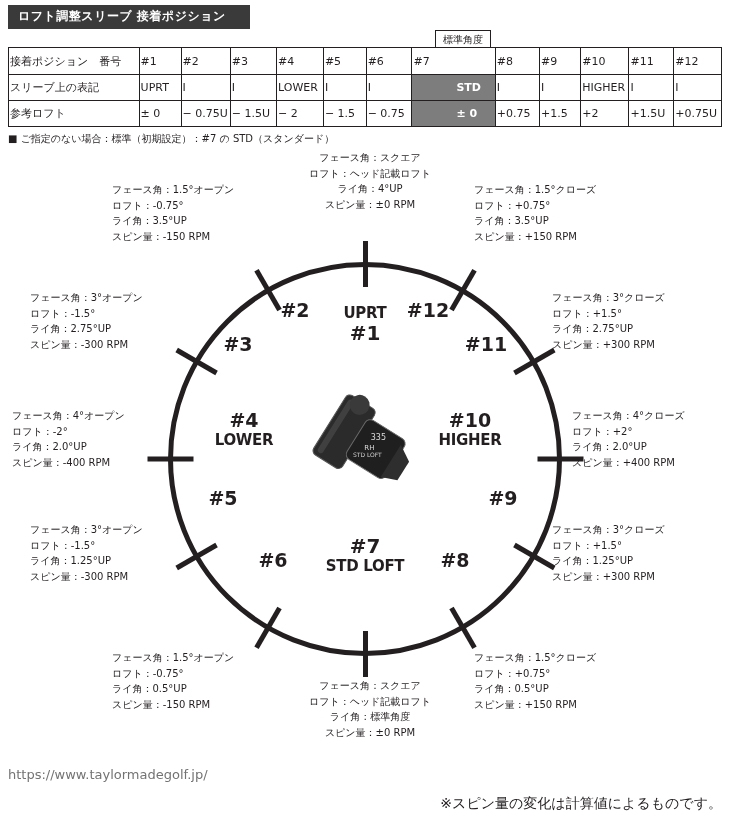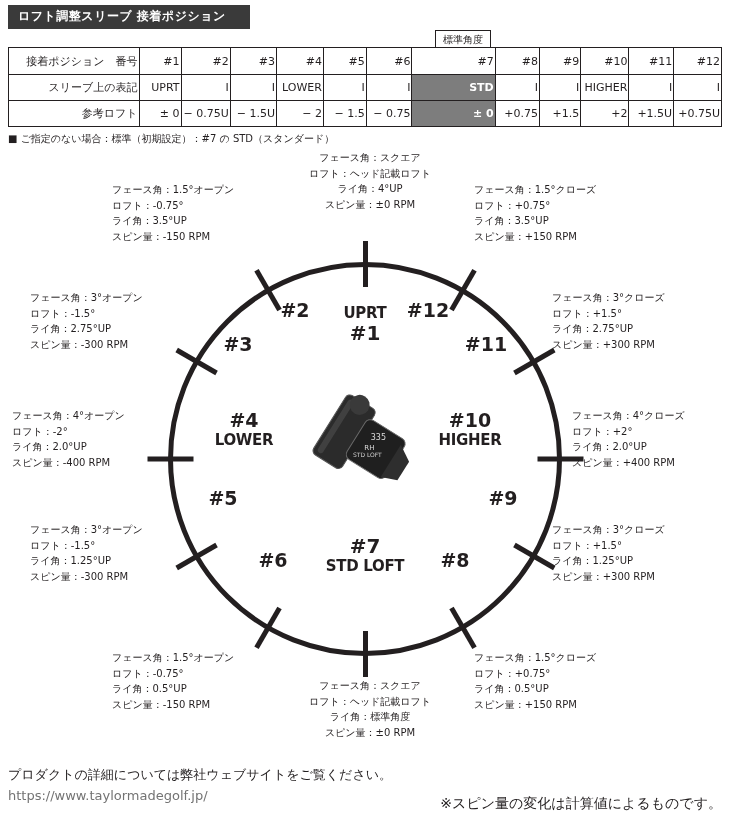--- a/index.html
+++ b/index.html
@@ -31,21 +31,21 @@
   }
   table.sleeve{
     position:absolute;top:17px;left:0;
     border-collapse:collapse;
     width:714px;
     background:#fff;
   }
   table.sleeve td,table.sleeve th{
     border:1px solid #231f20;
     font-size:11px;
-    text-align:right;
+    text-align:left;
     height:25px;
     font-weight:normal;
     padding:0 1px;
     white-space:nowrap;
   }
   table.sleeve td.rowhead{
     width:140px;font-size:11px;
   }
   table.sleeve td.col{width:47px;}
   table.sleeve td.hl{background:#7d7d7d;color:#fff;font-weight:bold;padding-left:44px;}
@@ -333,16 +333,15 @@
   <div class="call c" style="left:255px;top:528px;width:230px;">
     <div>フェース角：スクエア</div>
     <div>ロフト：ヘッド記載ロフト</div>
     <div>ライ角：標準角度</div>
     <div>スピン量：±0 RPM</div>
   </div>
 
 </div>
 
 <div class="footer">
-  <div>プロダクトの詳細については弊社ウェブサイトをご覧ください。</div>
   <a href="#">https://www.taylormadegolf.jp/</a>
 </div>
 <div class="footnote">※スピン量の変化は計算値によるものです。</div>
 
 </body></html>

